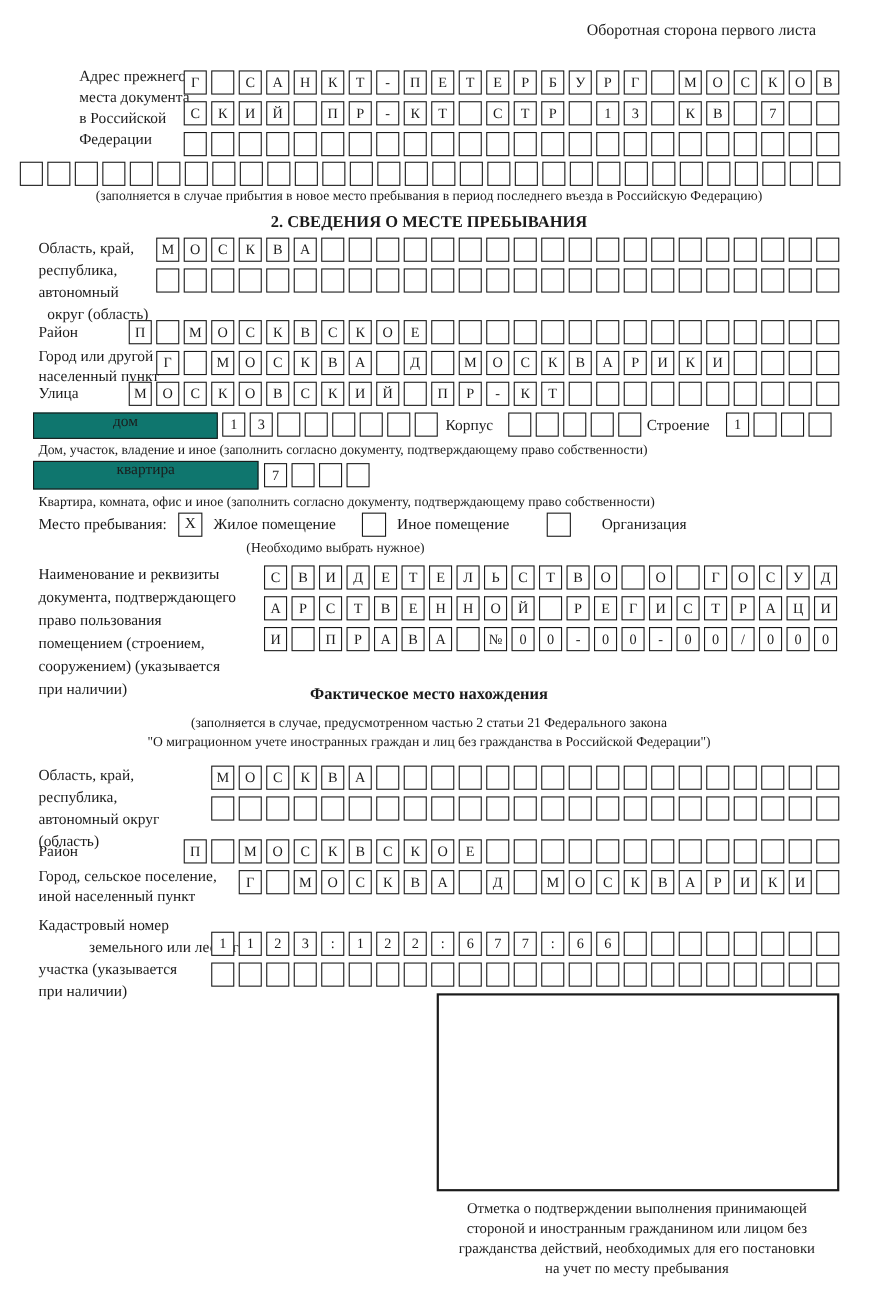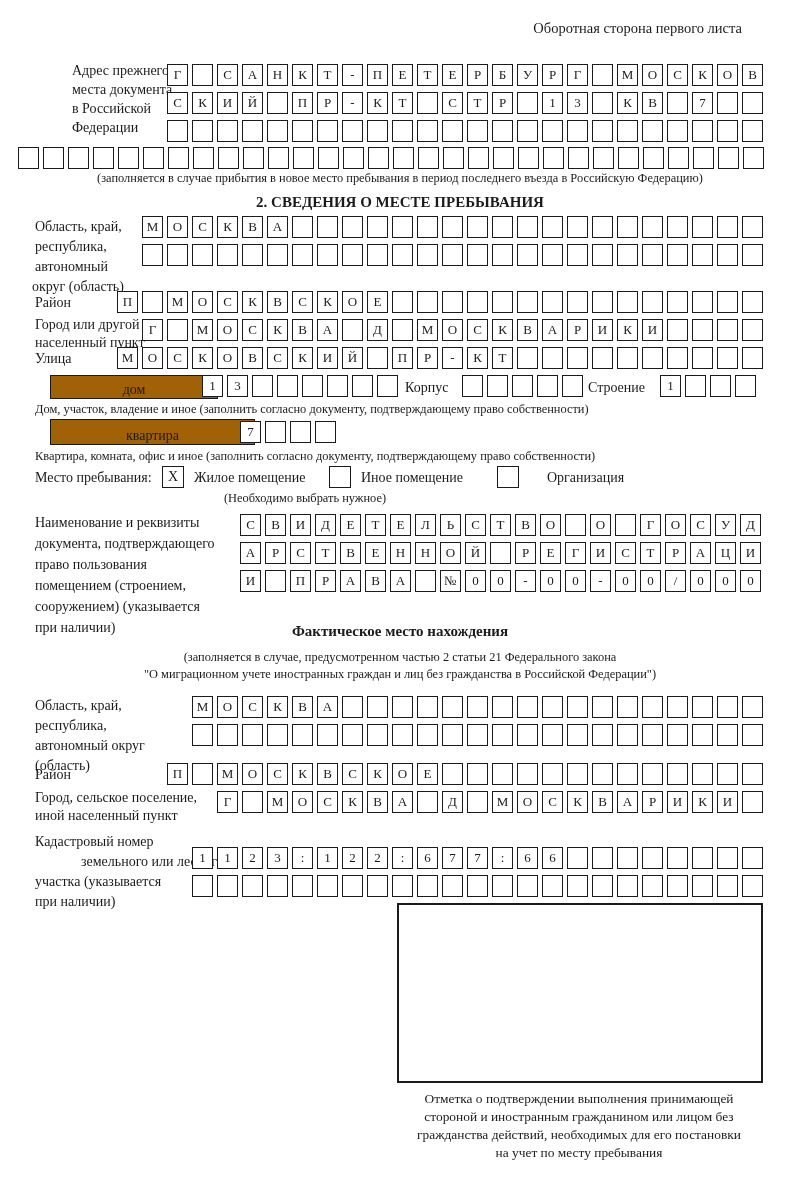--- a/index.html
+++ b/index.html
@@ -2,27 +2,27 @@
 <html><head>
 <meta charset="utf-8">
 <style>
   html,body{margin:0;padding:0;background:#ffffff;}
   .sheet{position:relative;width:800px;height:1180px;background:#ffffff;
          font-family:"Liberation Serif","DejaVu Serif",serif;color:#1b1b1b;overflow:hidden;}
   .abs{position:absolute;white-space:nowrap;}
   .lbl{font-size:14px;line-height:17px;}
   .small{font-size:12.4px;}
   .title{font-weight:bold;font-size:15px;}
-  .centered{left:14px;width:708px;text-align:center;padding-left:32px;}
+  .centered{left:4px;width:708px;text-align:center;padding-left:32px;}
   .cellrow{position:absolute;display:flex;gap:4px;}
   .cell{box-sizing:border-box;width:21px;height:22px;border:1.6px solid #1b1b1b;
         display:flex;align-items:center;justify-content:center;
         font-size:13px;font-family:"Liberation Serif","DejaVu Serif",serif;background:#fff;}
   .labelbox{position:absolute;box-sizing:border-box;border:1.6px solid #1b1b1b;
-        display:flex;align-items:flex-end;justify-content:center;font-size:14px;background:#a16207;margin-left:20px;}
+        display:flex;align-items:flex-start;justify-content:center;font-size:14px;background:#0f766e;}
   .chk{position:absolute;box-sizing:border-box;width:22px;height:22px;border:1.6px solid #1b1b1b;
         display:flex;align-items:center;justify-content:center;font-size:14px;background:#fff;}
   .bigbox{position:absolute;box-sizing:border-box;border:2px solid #1b1b1b;background:#fff;}
   .cap{font-size:13.4px;line-height:18px;text-align:center;white-space:normal;}
 </style>
 </head>
 <body>
 
 <div class="sheet">
 
@@ -144,21 +144,21 @@
       <span class="cell"></span>
     </div>
 
   <div class="abs small centered" style="top:171px;">(заполняется в случае прибытия в новое место пребывания в период последнего въезда в Российскую Федерацию)</div>
 
   <div class="abs title centered" style="top:194px;">2. СВЕДЕНИЯ О МЕСТЕ ПРЕБЫВАНИЯ</div>
 
   <div class="abs lbl" style="left:35px;top:218px;">Область, край,</div>
   <div class="abs lbl" style="left:35px;top:238px;">республика,</div>
   <div class="abs lbl" style="left:35px;top:258px;text-align:right;">автономный</div>
-  <div class="abs lbl" style="left:32px;top:278px;font-family:Liberation Serif, serif;">округ (область)</div>
+  <div class="abs lbl" style="left:43px;top:278px;font-family:Liberation Serif, serif;">округ (область)</div>
   <div class="cellrow" style="left:142px;top:216px;">
       <span class="cell">М</span>
       <span class="cell">О</span>
       <span class="cell">С</span>
       <span class="cell">К</span>
       <span class="cell">В</span>
       <span class="cell">А</span>
       <span class="cell"></span>
       <span class="cell"></span>
       <span class="cell"></span>

